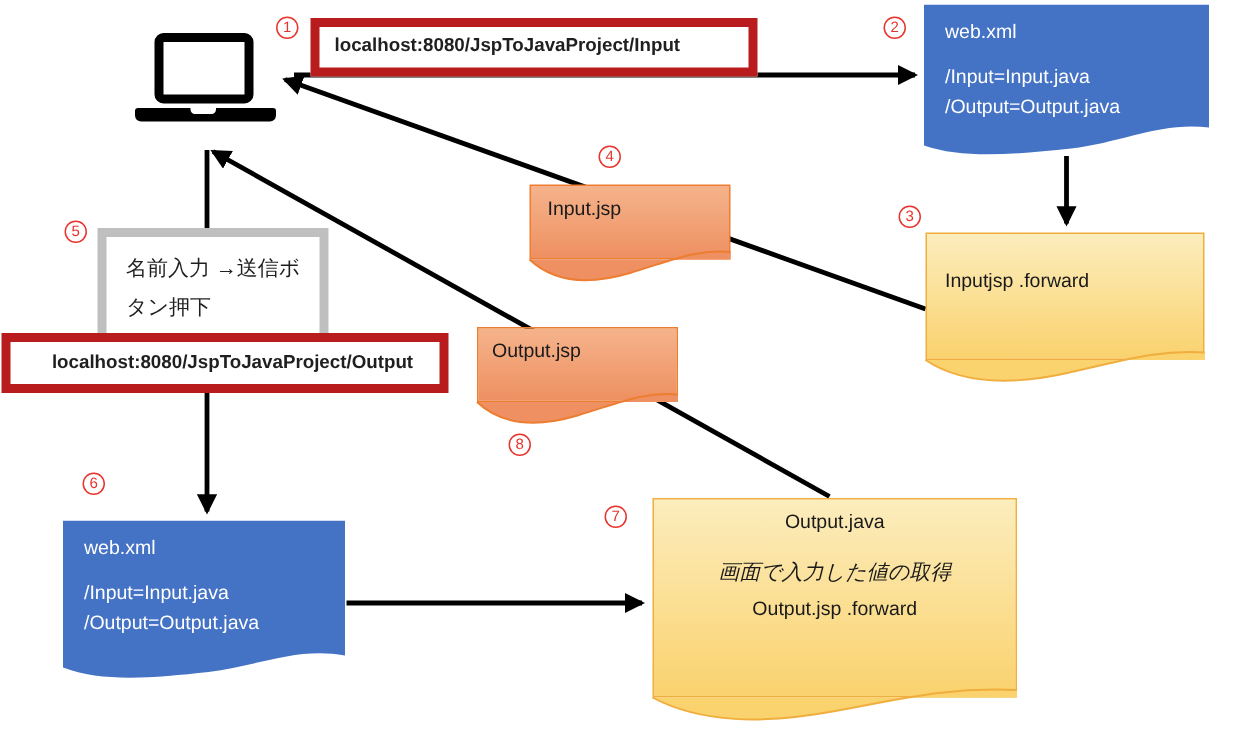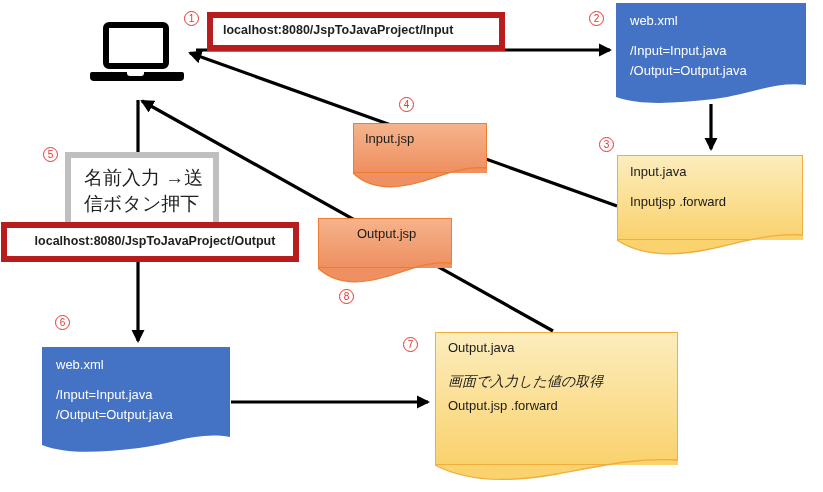--- a/index.html
+++ b/index.html
@@ -18,21 +18,21 @@
   .abs{position:absolute;}
   svg{display:block;}
   .arrow-layer{position:absolute;left:0;top:0;z-index:1;}
   .arrow-layer line{stroke:#000;stroke-width:3.2px;}
   .node{z-index:2;}
   
   .plainbox{background:#fff;border:6px solid #b91c1c;color:#1f1f1f;z-index:2;}
   .urltext{font-size:12.5px;font-weight:bold;padding-left:10px;white-space:nowrap;}
   .u1{line-height:25px;}
   .u2{line-height:26px;}
-  .actiontext{font-size:19px;padding:7px 0 0 13px;line-height:26px;color:#1f1f1f;}
+  .actiontext{font-size:14px;padding:7px 0 0 13px;line-height:26px;color:#1f1f1f;}
   
   .docrect{box-sizing:border-box;z-index:2;}
   .java-rect{background:linear-gradient(180deg,var(--c-java-top),var(--c-java-bot));border:1.3px solid var(--c-java-border);}
   .jsp-rect{background:linear-gradient(180deg,var(--c-jsp-top),var(--c-jsp-bot));border:1.3px solid var(--c-jsp-border);}
   .flap{z-index:2;overflow:visible;}
   .flap .java-fill{fill:var(--c-java-bot);}
   .flap .java-stroke{fill:none;stroke:var(--c-java-border);stroke-width:1.3px;}
   .flap .jsp-fill{fill:var(--c-jsp-bot);}
   .flap .jsp-stroke{fill:none;stroke:var(--c-jsp-border);stroke-width:1.3px;}
   .bluefill{fill:var(--c-blue);}
@@ -97,21 +97,20 @@
     <span class="ln">/Input=Input.java</span>
     <span class="ln">/Output=Output.java</span>
   </div>
 
   <div class="abs docrect java-rect" style="left:617px;top:155px;width:186px;height:85px;"></div>
   <svg class="abs flap" style="left:617px;top:230px;" width="186" height="32">
     <path class="java-fill" d="M0,10 C24,26 56,27 93,19 C130,11 153,3 186,5 L186,10 Z"></path>
     <path class="java-stroke" d="M0,10 C24,26 56,27 93,19 C130,11 153,3 186,5"></path>
   </svg>
   <div class="abs doc-text" style="left:617px;top:155px;width:186px;padding:9px 13px;box-sizing:border-box;">
-    <span class="title">Input.java</span>
     <span class="gap"></span>
     <span class="ln">Inputjsp .forward</span>
   </div>
 
   <div class="abs docrect jsp-rect" style="left:353px;top:123px;width:134px;height:50px;"></div>
   <svg class="abs flap" style="left:353px;top:163px;" width="134" height="32">
     <path class="jsp-fill" d="M0,10 C17,26 40,27 67,19 C94,11 110,3 134,5 L134,10 Z"></path>
     <path class="jsp-stroke" d="M0,10 C17,26 40,27 67,19 C94,11 110,3 134,5"></path>
   </svg>
   <div class="abs doc-text" style="left:353px;top:123px;width:158px;padding:8px 12px;box-sizing:border-box;">
@@ -137,29 +136,29 @@
     <span class="gap"></span>
     <span class="ln">/Input=Input.java</span>
     <span class="ln">/Output=Output.java</span>
   </div>
 
   <div class="abs docrect jsp-rect" style="left:318px;top:218px;width:134px;height:50px;"></div>
   <svg class="abs flap" style="left:318px;top:258px;" width="134" height="32">
     <path class="jsp-fill" d="M0,10 C17,26 40,27 67,19 C94,11 110,3 134,5 L134,10 Z"></path>
     <path class="jsp-stroke" d="M0,10 C17,26 40,27 67,19 C94,11 110,3 134,5"></path>
   </svg>
-  <div class="abs doc-text" style="left:333px;top:218px;width:139px;padding:8px 24px;box-sizing:border-box;">
+  <div class="abs doc-text" style="left:304px;top:218px;width:139px;padding:8px 24px;box-sizing:border-box;">
     <span class="title">Output.jsp</span>
   </div>
 
   <div class="abs docrect java-rect" style="left:435px;top:332px;width:243px;height:133px;"></div>
   <svg class="abs flap" style="left:435px;top:455px;" width="243" height="34">
     <path class="java-fill" d="M0,10 C32,27 73,28 122,19 C170,10 199,3 243,5 L243,10 Z"></path>
     <path class="java-stroke" d="M0,10 C32,27 73,28 122,19 C170,10 199,3 243,5"></path>
   </svg>
-  <div class="abs doc-text" style="left:435px;top:332px;width:243px;padding:8px 13px;box-sizing:border-box;">
+  <div class="abs doc-text" style="left:435px;top:332px;width:243px;padding:8px 13px;box-sizing:border-box;text-align:center;">
     <span class="title">Output.java</span>
     <span class="gap" style="height:14px;"></span>
     <span class="ln jp">画面で入力した値の取得</span>
     <span class="ln code">Output.jsp .forward</span>
   </div>
 
 </div>
 
 </body></html>

